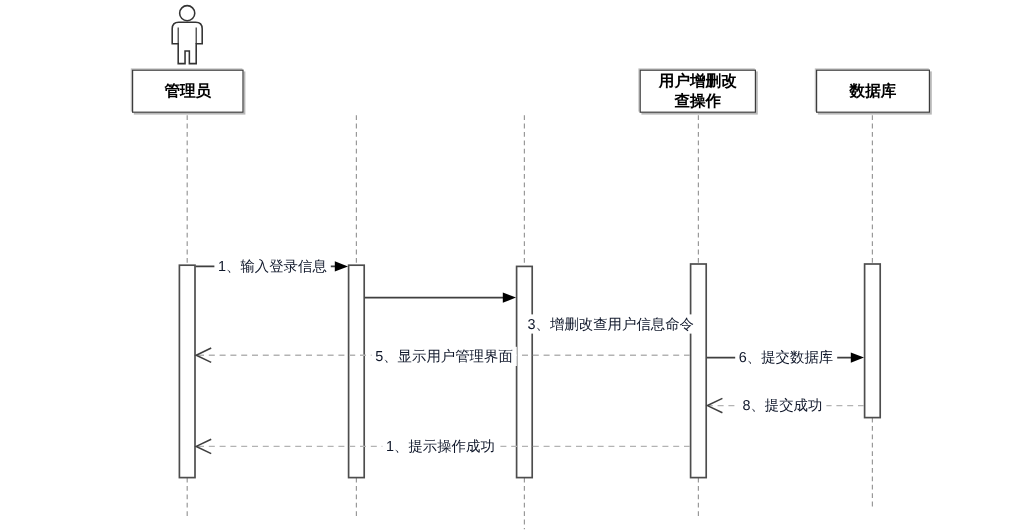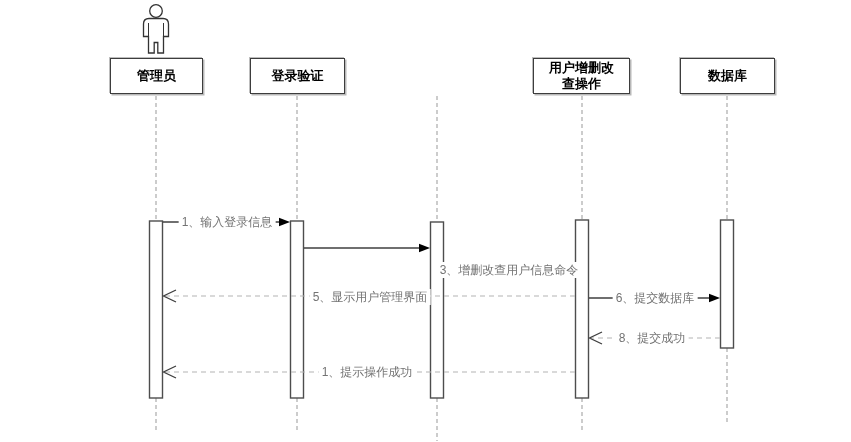--- a/index.html
+++ b/index.html
@@ -6,21 +6,21 @@
   .stage{position:relative;width:851px;height:442px;background:#ffffff;
          font-family:"Liberation Sans",sans-serif;overflow:hidden;}
   .layer{position:absolute;left:0;top:0;}
   .hbox{position:absolute;height:36px;background:#ffffff;
         border:1.5px solid #3d3d3d;box-sizing:border-box;
         box-shadow:-1px -1px 0 #bdbdbd,1.5px 1.5px 0 #b8b8b8;
         display:flex;align-items:center;justify-content:center;
         text-align:center;font-weight:bold;font-size:13px;line-height:16px;color:#000;}
   .hbox.wrap{padding:0 11px;}
   .mlabel{position:absolute;transform:translateX(-50%);background:#ffffff;
-          font-size:12px;line-height:16px;color:#737373;white-space:nowrap;padding:0 3px;}
+          font-size:12px;line-height:16px;color:#0f172a;white-space:nowrap;padding:0 3px;}
 </style>
 </head>
 <body>
 
 <div class="stage">
 
   <svg class="layer" width="851" height="442" viewBox="0 0 851 442">
 
     <g fill="#ffffff" stroke="#333333" stroke-width="1.3">
       <circle cx="156" cy="11" r="6.3"></circle>
@@ -72,23 +72,20 @@
     <g fill="none" stroke="#3f3f3f" stroke-width="1.3">
       <path d="M176,290 L163.5,296 L176,302"></path>
       <path d="M602,332 L589.5,338 L602,344"></path>
       <path d="M176,366 L163.5,372 L176,378"></path>
     </g>
   </svg>
 
   <div class="hbox" style="left:110px;top:58px;width:93px">
     <span>管理员</span>
   </div>
-  <div class="hbox" style="left:250px;top:58px;width:95px">
-    <span>登录验证</span>
-  </div>
   <div class="hbox wrap" style="left:533px;top:58px;width:97px">
     <span>用户增删改查操作</span>
   </div>
   <div class="hbox" style="left:680px;top:58px;width:95px">
     <span>数据库</span>
   </div>
 
   <div class="mlabel" style="left:227px;top:214px">1、输入登录信息</div>
   <div class="mlabel" style="left:509px;top:262px">3、增删改查用户信息命令</div>
   <div class="mlabel" style="left:655px;top:290px">6、提交数据库</div>

